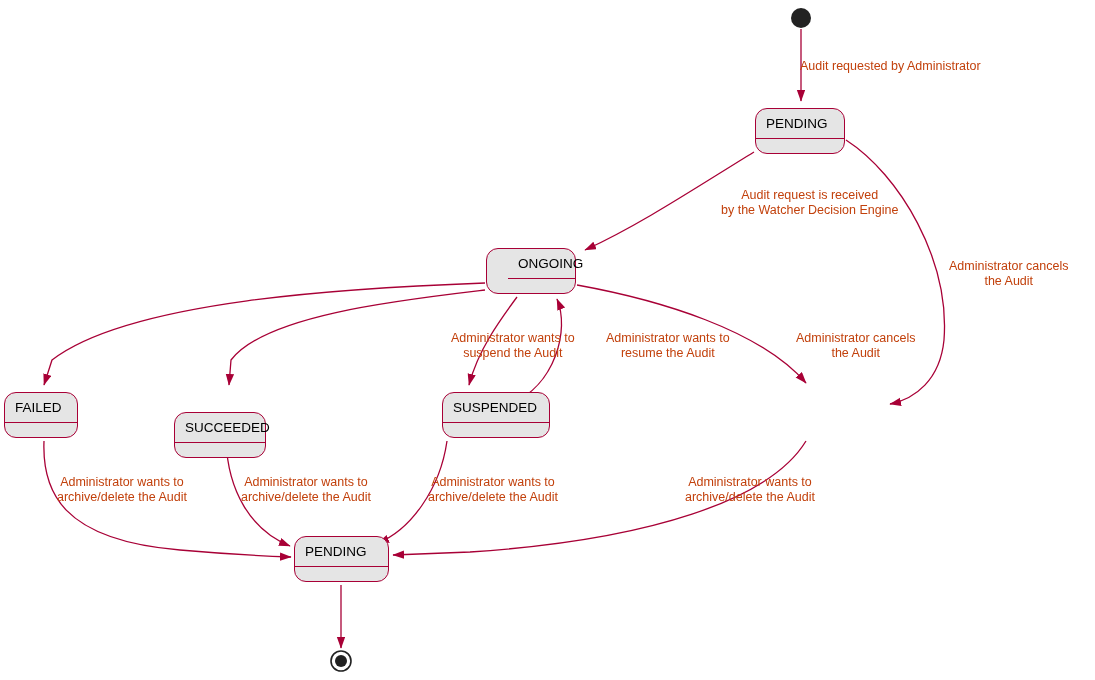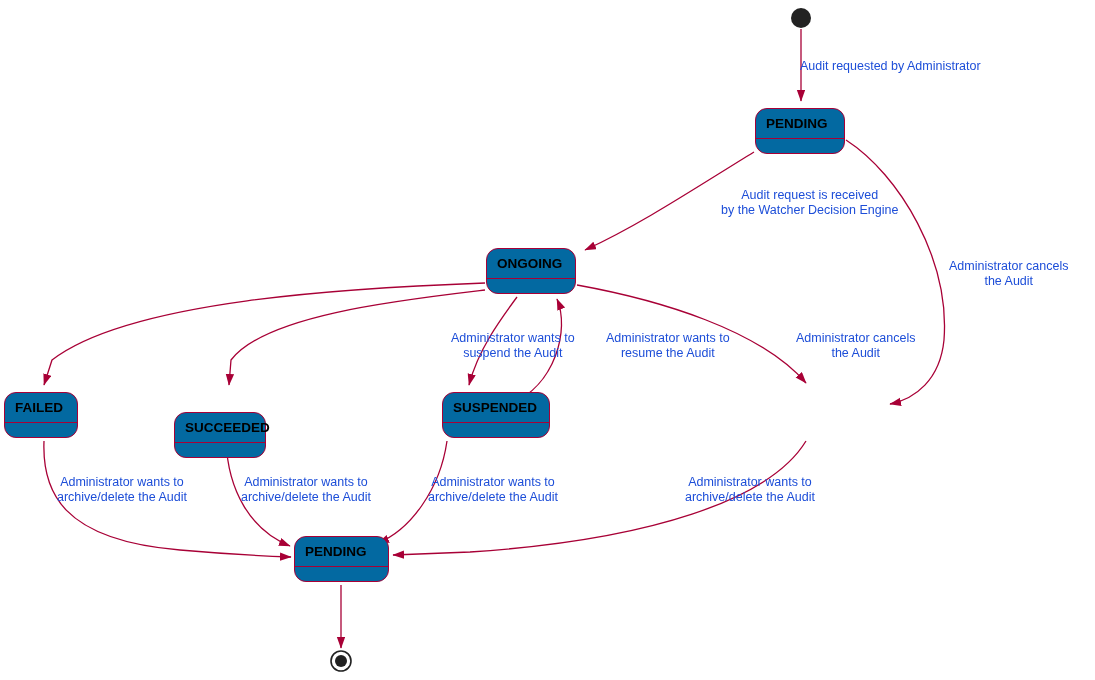--- a/index.html
+++ b/index.html
@@ -18,43 +18,42 @@
   svg.edges {
     position: absolute;
     left: 0;
     top: 0;
     width: 1095px;
     height: 680px;
   }
   .state {
     position: absolute;
     box-sizing: border-box;
-    background: #0369a1;
+    background: #e5e5e5;
     border: 1.3px solid #a80036;
     border-radius: 12px;
     color: #000000;
     font-size: 13.5px;
     line-height: 1;
     white-space: nowrap;
-    font-weight: bold;
   }
   .state .state-title {
     display: block;
     padding: 8px 10px 7px 10px;
     border-bottom: 1.3px solid #a80036;
     text-align: left;
   }
   .state .state-body {
     display: block;
     height: 14px;
   }
   .edge-label {
     position: absolute;
     font-size: 12.5px;
-    color: #1d4ed8;
+    color: #c2410c;
     line-height: 15px;
     white-space: pre;
     text-align: center;
   }
 </style>
 </head>
 <body>
 
 <div id="canvas">
 
@@ -98,21 +97,21 @@
 
       <path d="M341,585 L341,648" marker-end="url(#arrow)"></path>
     </g>
   </svg>
 
   <div class="state" style="left:755px; top:108px; width:90px;">
     <span class="state-title">PENDING</span>
     <span class="state-body"></span>
   </div>
 
-  <div class="state" style="left:486px; top:248px; width:90px;">
+  <div class="state" style="left:486px; top:248px; width:90px;padding-left:21px;">
     <span class="state-title">ONGOING</span>
     <span class="state-body"></span>
   </div>
 
   <div class="state" style="left:4px; top:392px; width:74px;">
     <span class="state-title">FAILED</span>
     <span class="state-body"></span>
   </div>
 
   <div class="state" style="left:174px; top:392px; width:92px;margin-top:20px;">

